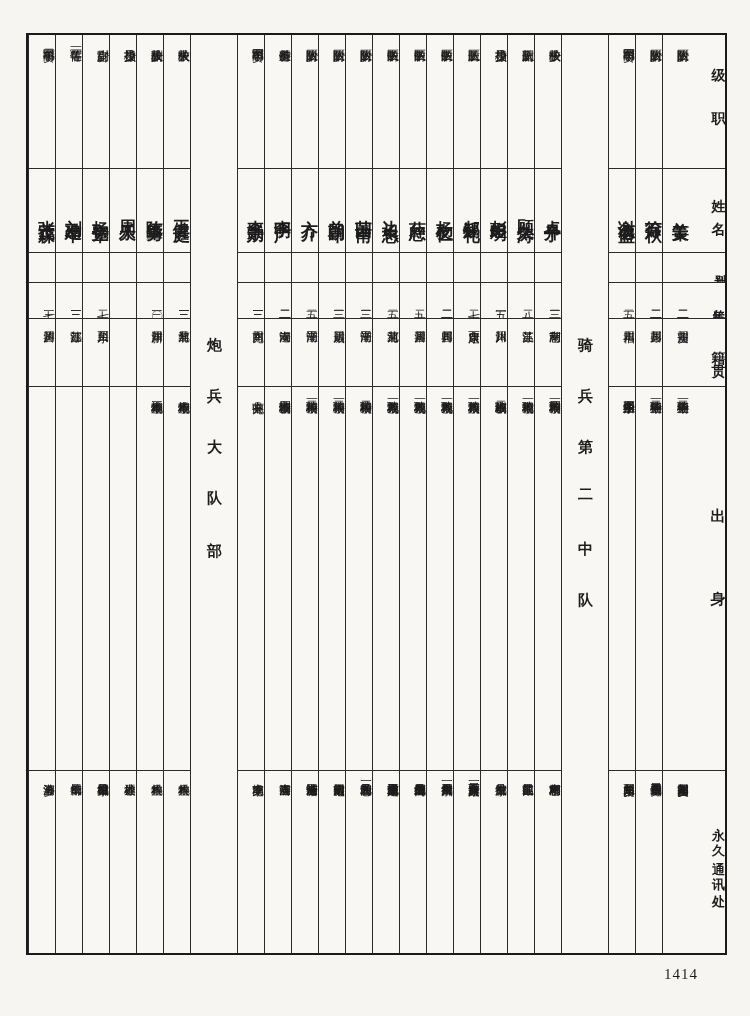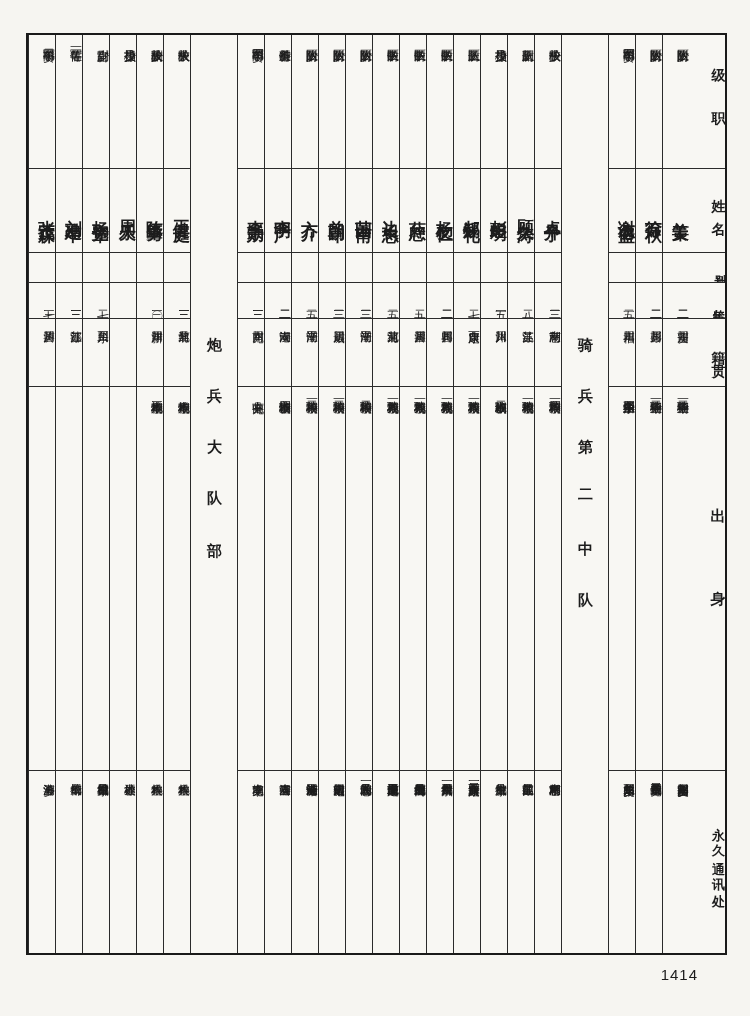--- a/index.html
+++ b/index.html
@@ -67,21 +67,21 @@
     margin:0 auto;
     padding-top:290px;
     height:100%;
     box-sizing:border-box;
   }
   #page-number{
     position:absolute;
     top:966px;right:52px;
     font-size:15px;
     letter-spacing:1px;
-    font-family:Liberation Sans, sans-serif;
+    font-family:Liberation Serif, serif;
   }
 </style>
 </head>
 <body>
 
 <div id="roster-table">
   <div class="col header-col">
     <div class="cell cell-rank">级职</div>
     <div class="cell cell-name">姓名</div>
     <div class="cell cell-alias">别号</div>

